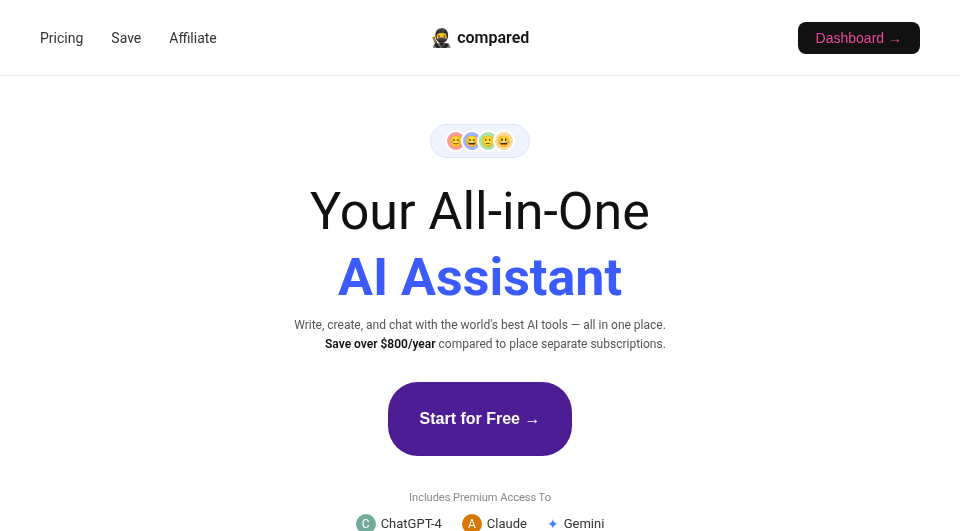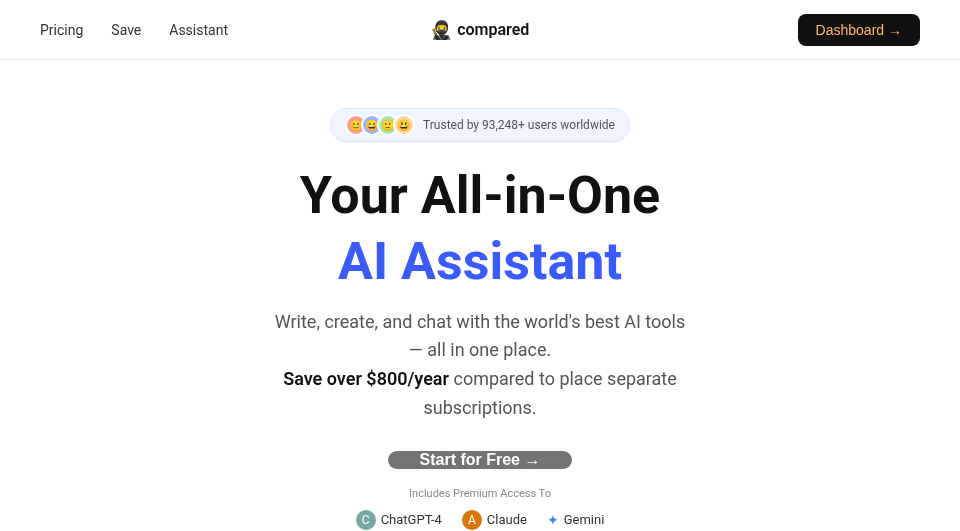--- a/index.html
+++ b/index.html
@@ -12,21 +12,21 @@
     }
 
     
     .navbar {
       background: #fff;
       border-bottom: 1px solid #e8e8e8;
       display: flex;
       align-items: center;
       justify-content: space-between;
       padding: 0 40px;
-      height: 60px;
+      height: 76px;
       position: relative;
     }
     .nav-links {
       display: flex;
       gap: 28px;
       align-items: center;
     }
     .nav-link {
       font-size: 14px;
       color: #333;
@@ -42,21 +42,21 @@
       gap: 4px;
       font-size: 16px;
       font-weight: 600;
       color: #111;
     }
     .logo-icon {
       font-size: 18px;
     }
     .dashboard-btn {
       background: #111;
-      color: #fdba74;
+      color: #ec4899;
       border: none;
       padding: 8px 18px;
       border-radius: 8px;
       font-size: 14px;
       font-weight: 500;
       cursor: pointer;
       display: flex;
       align-items: center;
       gap: 6px;
     }
@@ -98,64 +98,65 @@
     .av1 { background: #ff9a9a; }
     .av2 { background: #9ab4ff; }
     .av3 { background: #a8e6a8; }
     .av4 { background: #ffd79a; }
     .trusted-text {
       font-size: 12px;
       color: #555;
     }
     .hero-title {
       font-size: 52px;
-      font-weight: 700;
+      font-weight: 400;
       color: #111;
       text-align: center;
       line-height: 1.15;
       margin-bottom: 6px;
     }
     .hero-title-blue {
       font-size: 52px;
       font-weight: 700;
       color: #3b5bff;
       text-align: center;
       line-height: 1.15;
-      margin-bottom: 16px;
+      margin-bottom: 8px;
     }
     .hero-subtitle {
-      font-size: 18px;
+      font-size: 12px;
       color: #555;
-      text-align: center;
+      text-align: right;
       line-height: 1.6;
       max-width: 420px;
     }
     .hero-subtitle strong {
       color: #111;
       font-weight: 600;
     }
     .cta-btn {
-      background: #737373;
+      background: #4c1d95;
       color: #fff;
       border: none;
-      padding: 0 32px;
+      padding: 28px 32px;
       border-radius: 30px;
       font-size: 16px;
       font-weight: 600;
       cursor: pointer;
       margin-top: 28px;
       margin-bottom: 18px;
       display: flex;
       align-items: center;
       gap: 8px;
     }
     .includes-text {
       font-size: 11px;
       color: #888;
       margin-bottom: 10px;
+      margin-top: 17px;
     }
     .ai-badges {
       display: flex;
       gap: 20px;
       align-items: center;
     }
     .ai-badge {
       display: flex;
       align-items: center;
       gap: 5px;
@@ -175,38 +176,37 @@
     .claude-icon { background: #d97706; color: #fff; }
     .gemini-icon { color: #4285f4; font-size: 14px; }
   </style>
 </head>
 <body>
 
 <nav class="navbar">
   <div class="nav-links">
     <a class="nav-link">Pricing</a>
     <a class="nav-link">Save</a>
-    <a class="nav-link">Assistant</a>
+    <a class="nav-link">Affiliate</a>
   </div>
   <div class="logo">
     <span class="logo-icon">🥷</span>
     <span>compared</span>
   </div>
   <button class="dashboard-btn">Dashboard →</button>
 </nav>
 
 <section class="hero">
   <div class="trusted-badge">
     <div class="trusted-avatars">
       <div class="avatar-circle av1">😊</div>
       <div class="avatar-circle av2">😄</div>
       <div class="avatar-circle av3">🙂</div>
       <div class="avatar-circle av4">😃</div>
     </div>
-    <span class="trusted-text">Trusted by 93,248+ users worldwide</span>
   </div>
 
   <h1 class="hero-title">Your All-in-One</h1>
   <h1 class="hero-title-blue">AI Assistant</h1>
 
   <p class="hero-subtitle">
     <span>Write, create, and chat with the world's best AI tools — all in one place.</span><br>
     <strong>Save over $800/year</strong><span> compared to place separate subscriptions.</span>
   </p>
 

